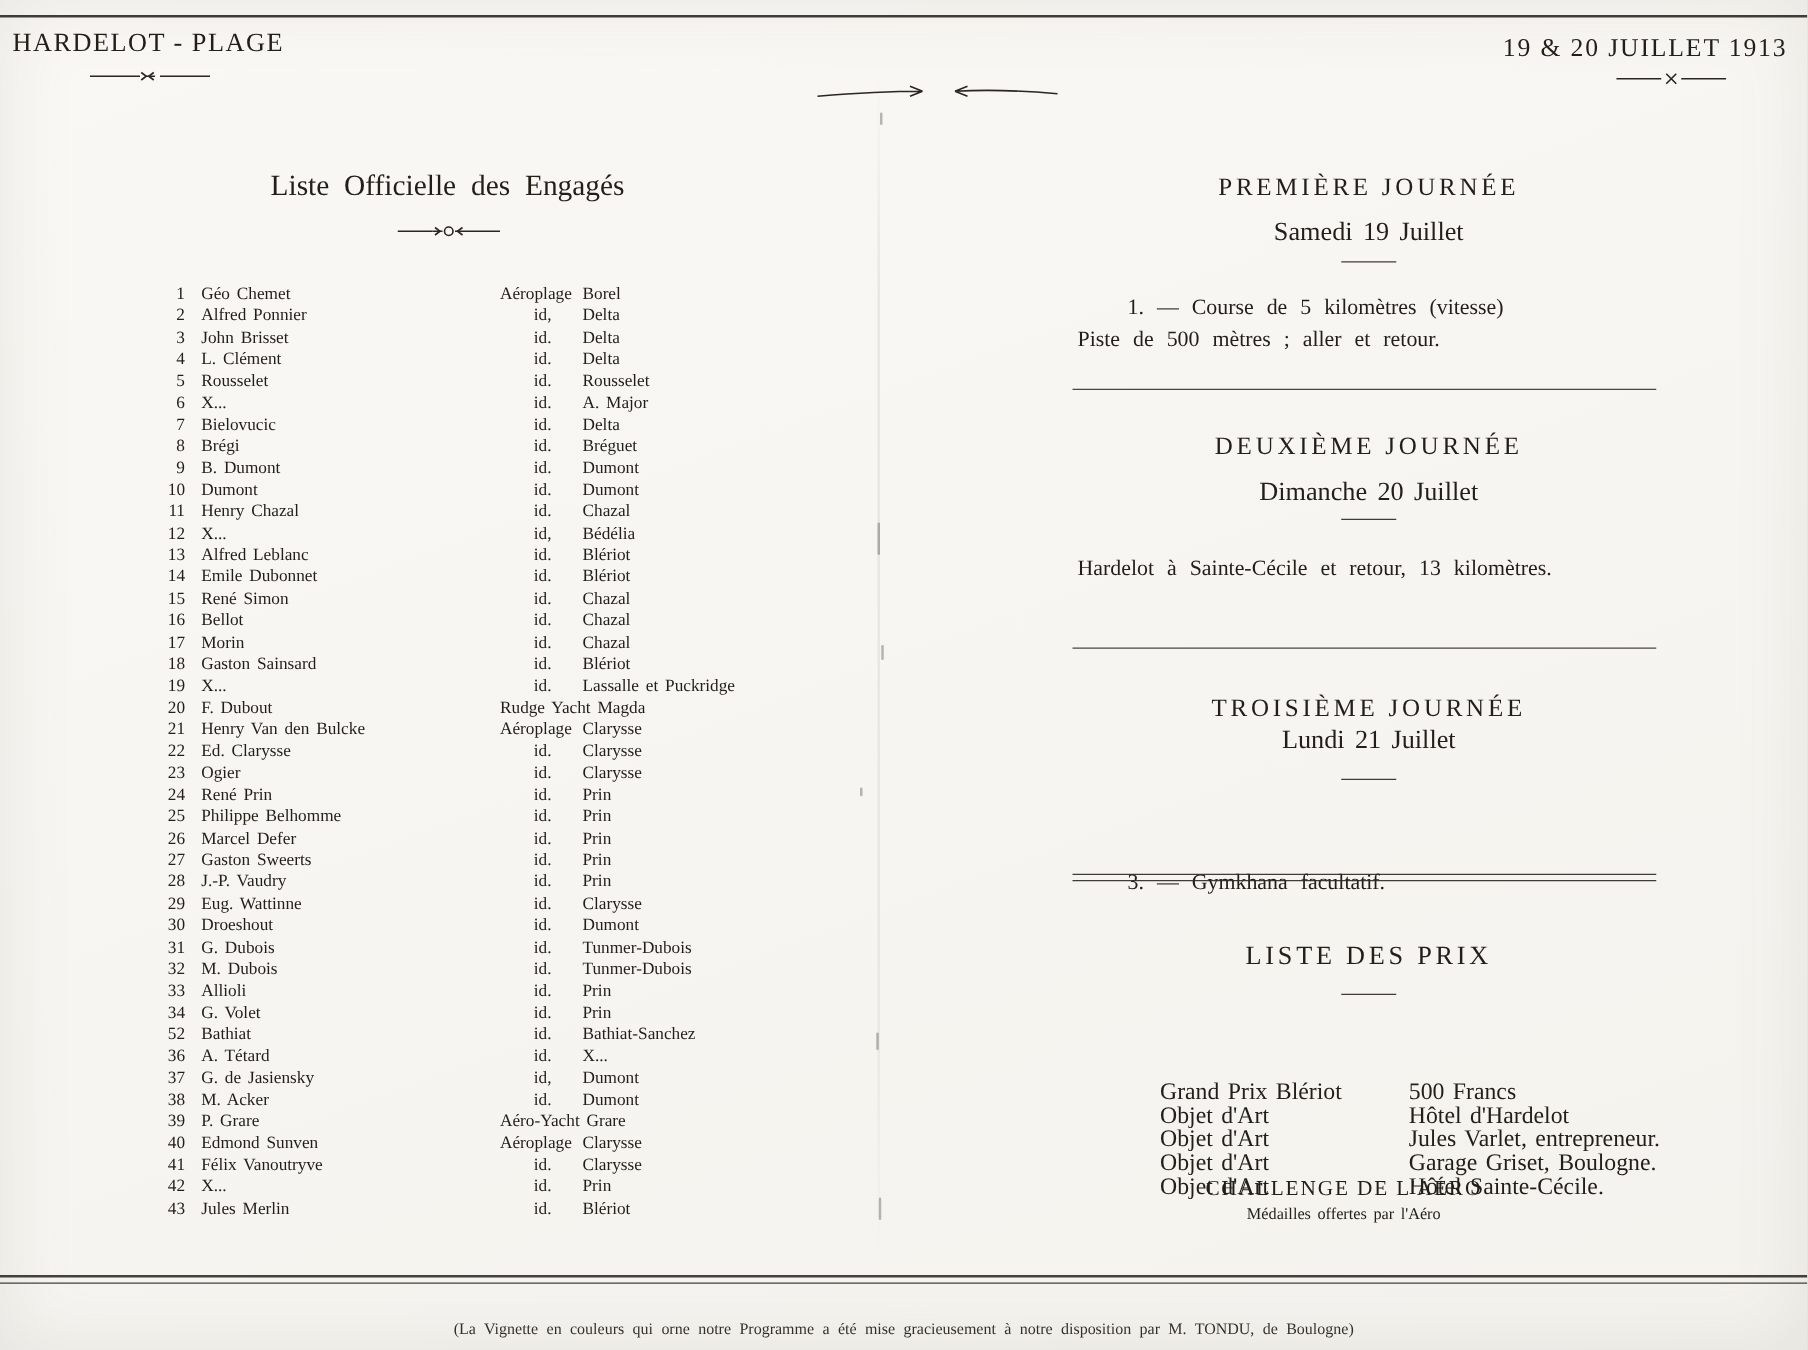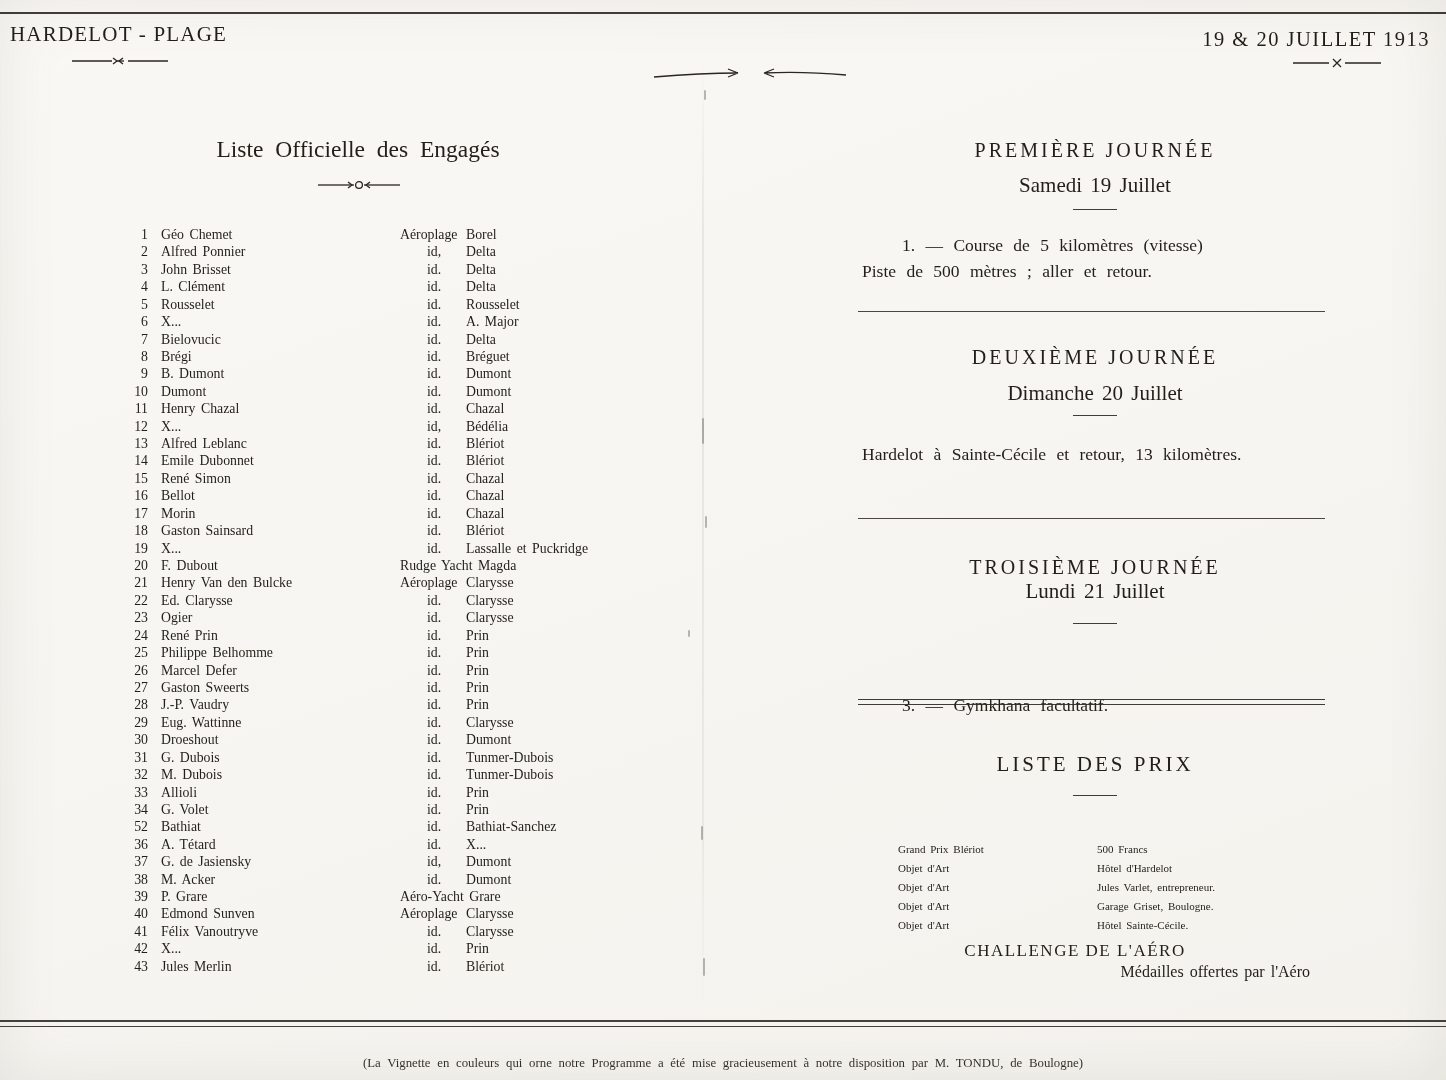--- a/index.html
+++ b/index.html
@@ -27,24 +27,24 @@
   .r-num{text-align:right;}
   .r-name{padding-left:13px;}
   .id-row .r-affil{padding-left:27px;}
   
   .rp-h{left:860px;width:470px;text-align:center;font-size:20px;letter-spacing:3px;white-space:nowrap;}
   .rp-sub{left:860px;width:470px;text-align:center;font-size:21px;word-spacing:3px;white-space:nowrap;}
   .rp-minirule{left:1073px;}
   .rp-para{left:862px;width:478px;font-size:17.5px;line-height:26px;word-spacing:6px;}
   .rp-para .l1{text-indent:40px;}
   .rp-hr{left:858px;width:467px;}
-  .prizes{left:898px;font-size:11px;line-height:19px;word-spacing:2px;}
+  .prizes{left:928px;font-size:19px;line-height:19px;word-spacing:2px;margin-top:24px;}
   .p-row{display:grid;grid-template-columns:199px auto;white-space:nowrap;}
   .rp-challenge{left:840px;width:470px;text-align:center;font-size:17px;letter-spacing:1.5px;white-space:nowrap;}
-  .rp-challenge-sub{left:840px;width:470px;text-align:right;font-size:16px;word-spacing:2px;white-space:nowrap;}
+  .rp-challenge-sub{left:840px;width:470px;text-align:center;font-size:13px;word-spacing:2px;white-space:nowrap;}
   
   .footer{left:0;right:0;top:1056px;text-align:center;font-size:12.8px;word-spacing:3.5px;opacity:.92;}
   
   .orn svg{display:block;}
   .orn line,.orn path,.orn circle{stroke:#2a2620;stroke-width:1.3;fill:none;}
   
   .fold{left:702px;top:55px;width:2px;height:955px;background:linear-gradient(rgba(90,85,75,.0),rgba(90,85,75,.10) 20%,rgba(90,85,75,.08) 80%,rgba(90,85,75,0));}
   .tick{width:2px;background:rgba(60,56,48,.35);border-radius:1px;}
 </style>
 </head>

